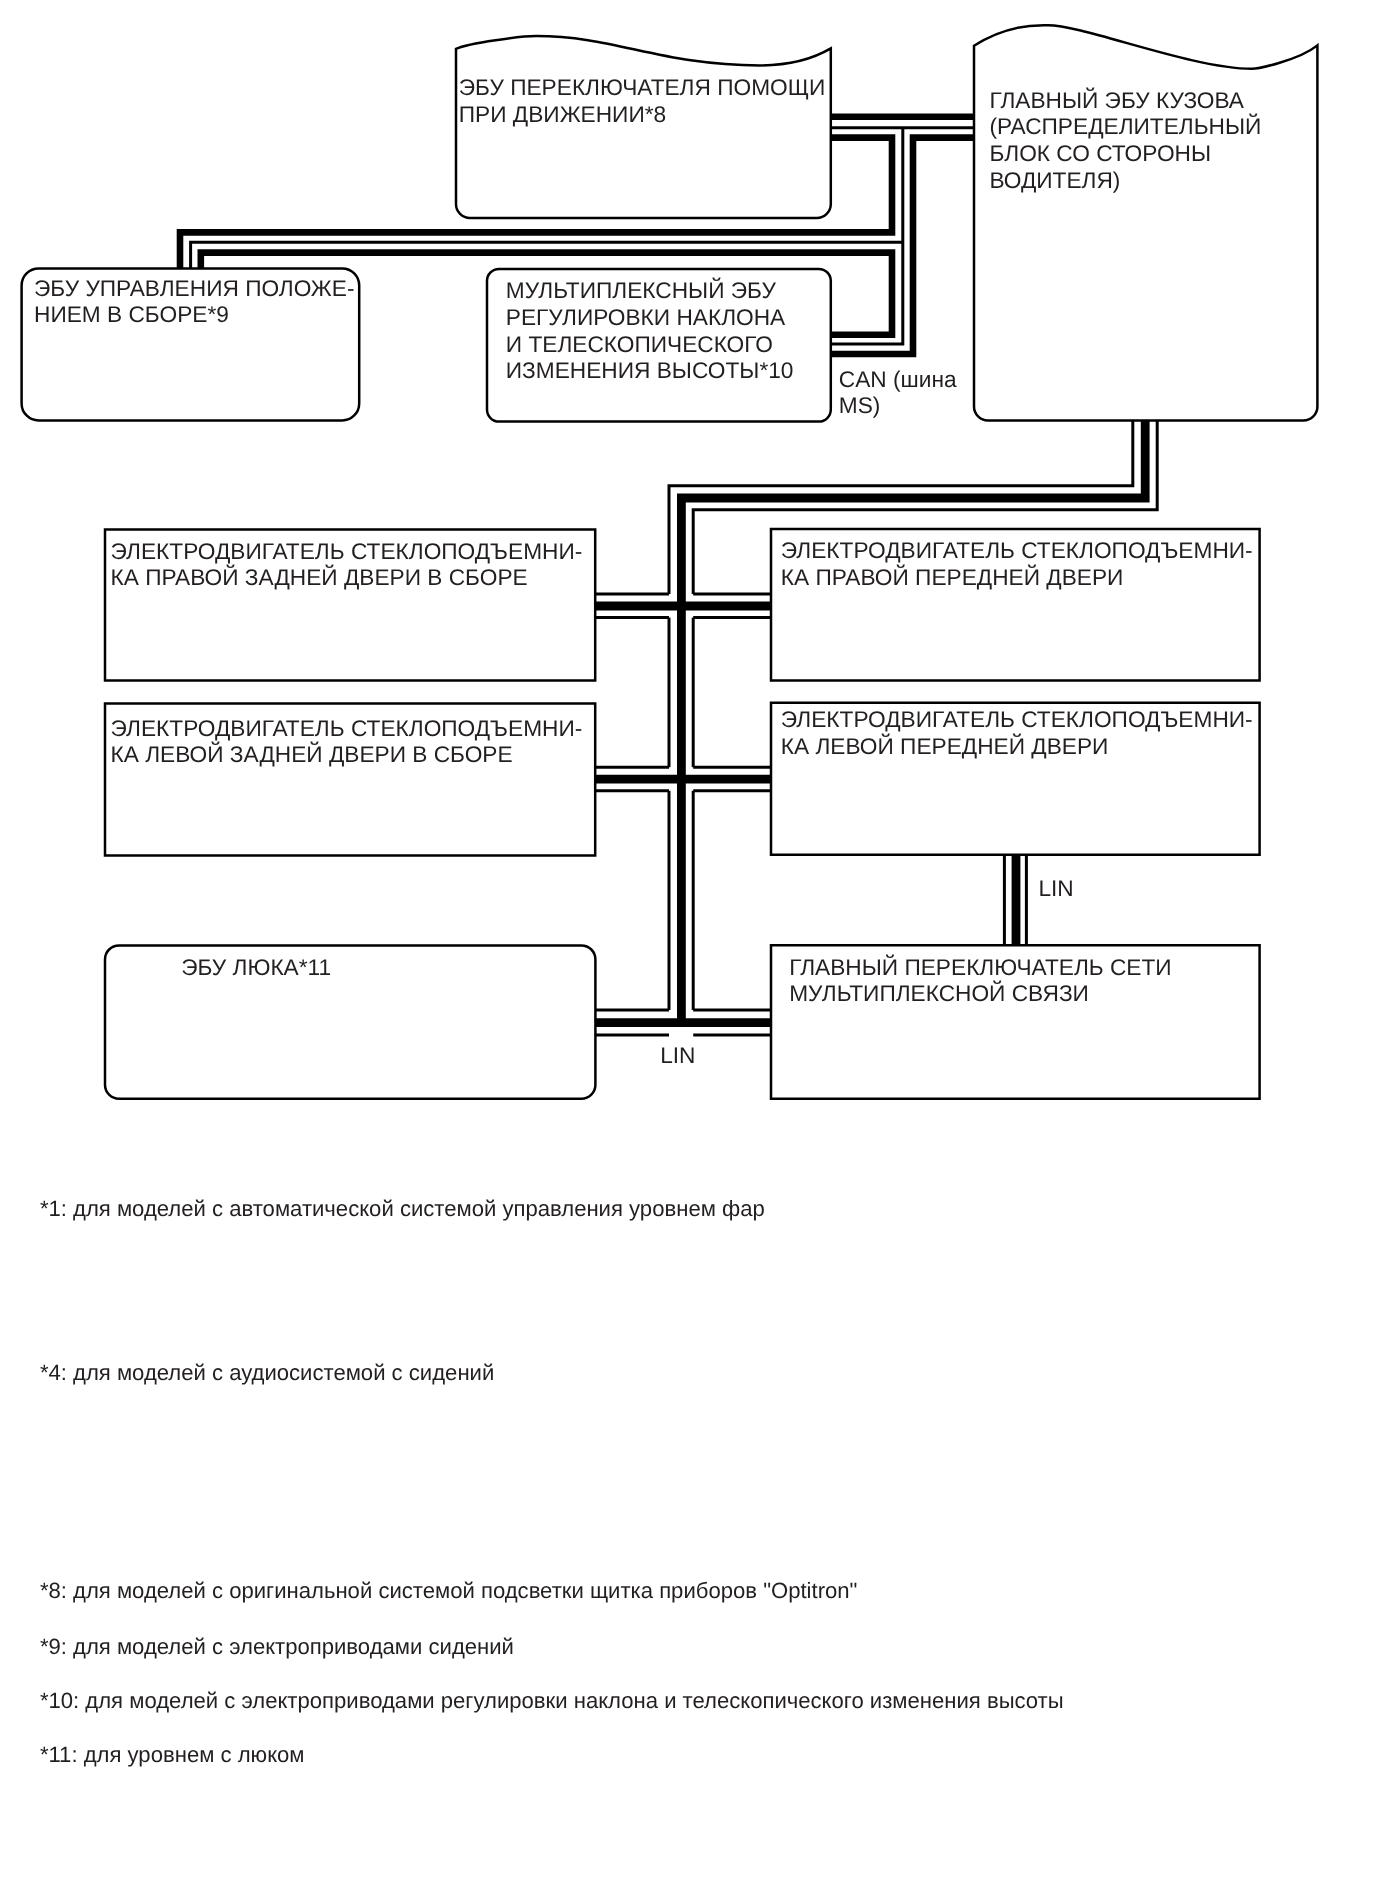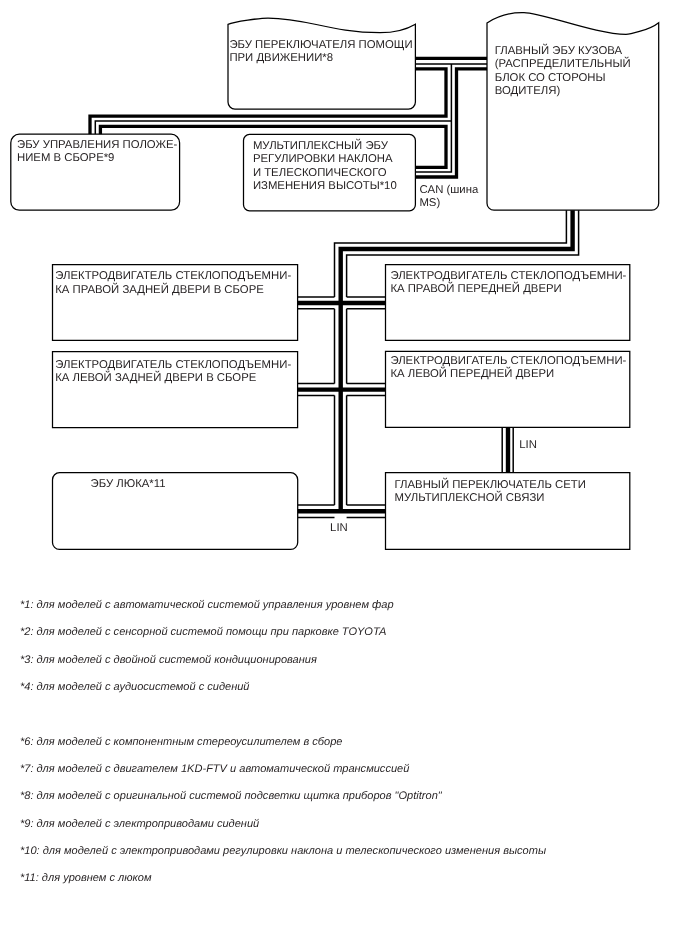--- a/index.html
+++ b/index.html
@@ -7,21 +7,21 @@
        text-rendering:geometricPrecision;
        -webkit-font-smoothing:antialiased;}
   #root{position:relative;width:688px;height:923px;overflow:hidden;background:#a3a3a3;}
   .notes,#diagram{will-change:transform;}
   #diagram{position:absolute;left:0;top:0;}
   .boxtext{font-family:"Liberation Sans",sans-serif;font-size:11.35px;fill:#231f20;-webkit-font-smoothing:antialiased;}
   svg text{paint-order:stroke;}
   .buslabel{font-family:"Liberation Sans",sans-serif;font-size:11.35px;fill:#231f20;-webkit-font-smoothing:antialiased;}
   .notes{position:absolute;left:0;top:0;width:688px;height:360px;}
   .fn{position:absolute;left:19.95px;font-family:"Liberation Sans",sans-serif;
-      font-size:11.06px;line-height:11px;color:#231f20;white-space:nowrap;font-style:italic;-webkit-font-smoothing:antialiased;}
+      font-size:11.06px;line-height:11px;color:#231f20;white-space:nowrap;-webkit-font-smoothing:antialiased;}
 </style>
 </head>
 <body>
 
 <div id="root">
 <svg id="diagram" width="688" height="949" viewBox="0 0 688 949" xmlns="http://www.w3.org/2000/svg">
 <rect x="0" y="0" width="688" height="949" fill="#ffffff"></rect>
 <g id="wires" fill="none" stroke="#000000" stroke-linecap="butt" stroke-linejoin="miter">
 <path d="M 415.60 58.40 L 487.00 58.40" stroke-width="3.30"></path>
 <path d="M 415.60 63.90 L 487.00 63.90" stroke-width="1.50"></path>
@@ -113,23 +113,19 @@
 </g>
 <g id="bus-labels">
 <text class="buslabel" x="419.4" y="193.4">CAN (шина</text>
 <text class="buslabel" x="419.4" y="206.4">MS)</text>
 <text class="buslabel" x="519.2" y="448.2">LIN</text>
 <text class="buslabel" x="330.1" y="531.3">LIN</text>
 </g>
 </svg>
 <div class="notes" style="top:599.8px">
 <div class="fn" style="top:0px">*1: для моделей с автоматической системой управления уровнем фар</div>
-<div class="fn" style="top:27.32px">*2: для моделей с сенсорной системой помощи при парковке TOYOTA</div>
-<div class="fn" style="top:54.64px">*3: для моделей с двойной системой кондиционирования</div>
 <div class="fn" style="top:81.96px">*4: для моделей с аудиосистемой с сидений</div>
-<div class="fn" style="top:136.60px">*6: для моделей с компонентным стереоусилителем в сборе</div>
-<div class="fn" style="top:163.92px">*7: для моделей с двигателем 1KD-FTV и автоматической трансмиссией</div>
 <div class="fn" style="top:191.24px">*8: для моделей с оригинальной системой подсветки щитка приборов "Optitron"</div>
 <div class="fn" style="top:218.56px">*9: для моделей с электроприводами сидений</div>
 <div class="fn" style="top:245.88px">*10: для моделей с электроприводами регулировки наклона и телескопического изменения высоты</div>
 <div class="fn" style="top:273.20px">*11: для уровнем с люком</div>
 </div>
 </div>
 
 </body></html>

